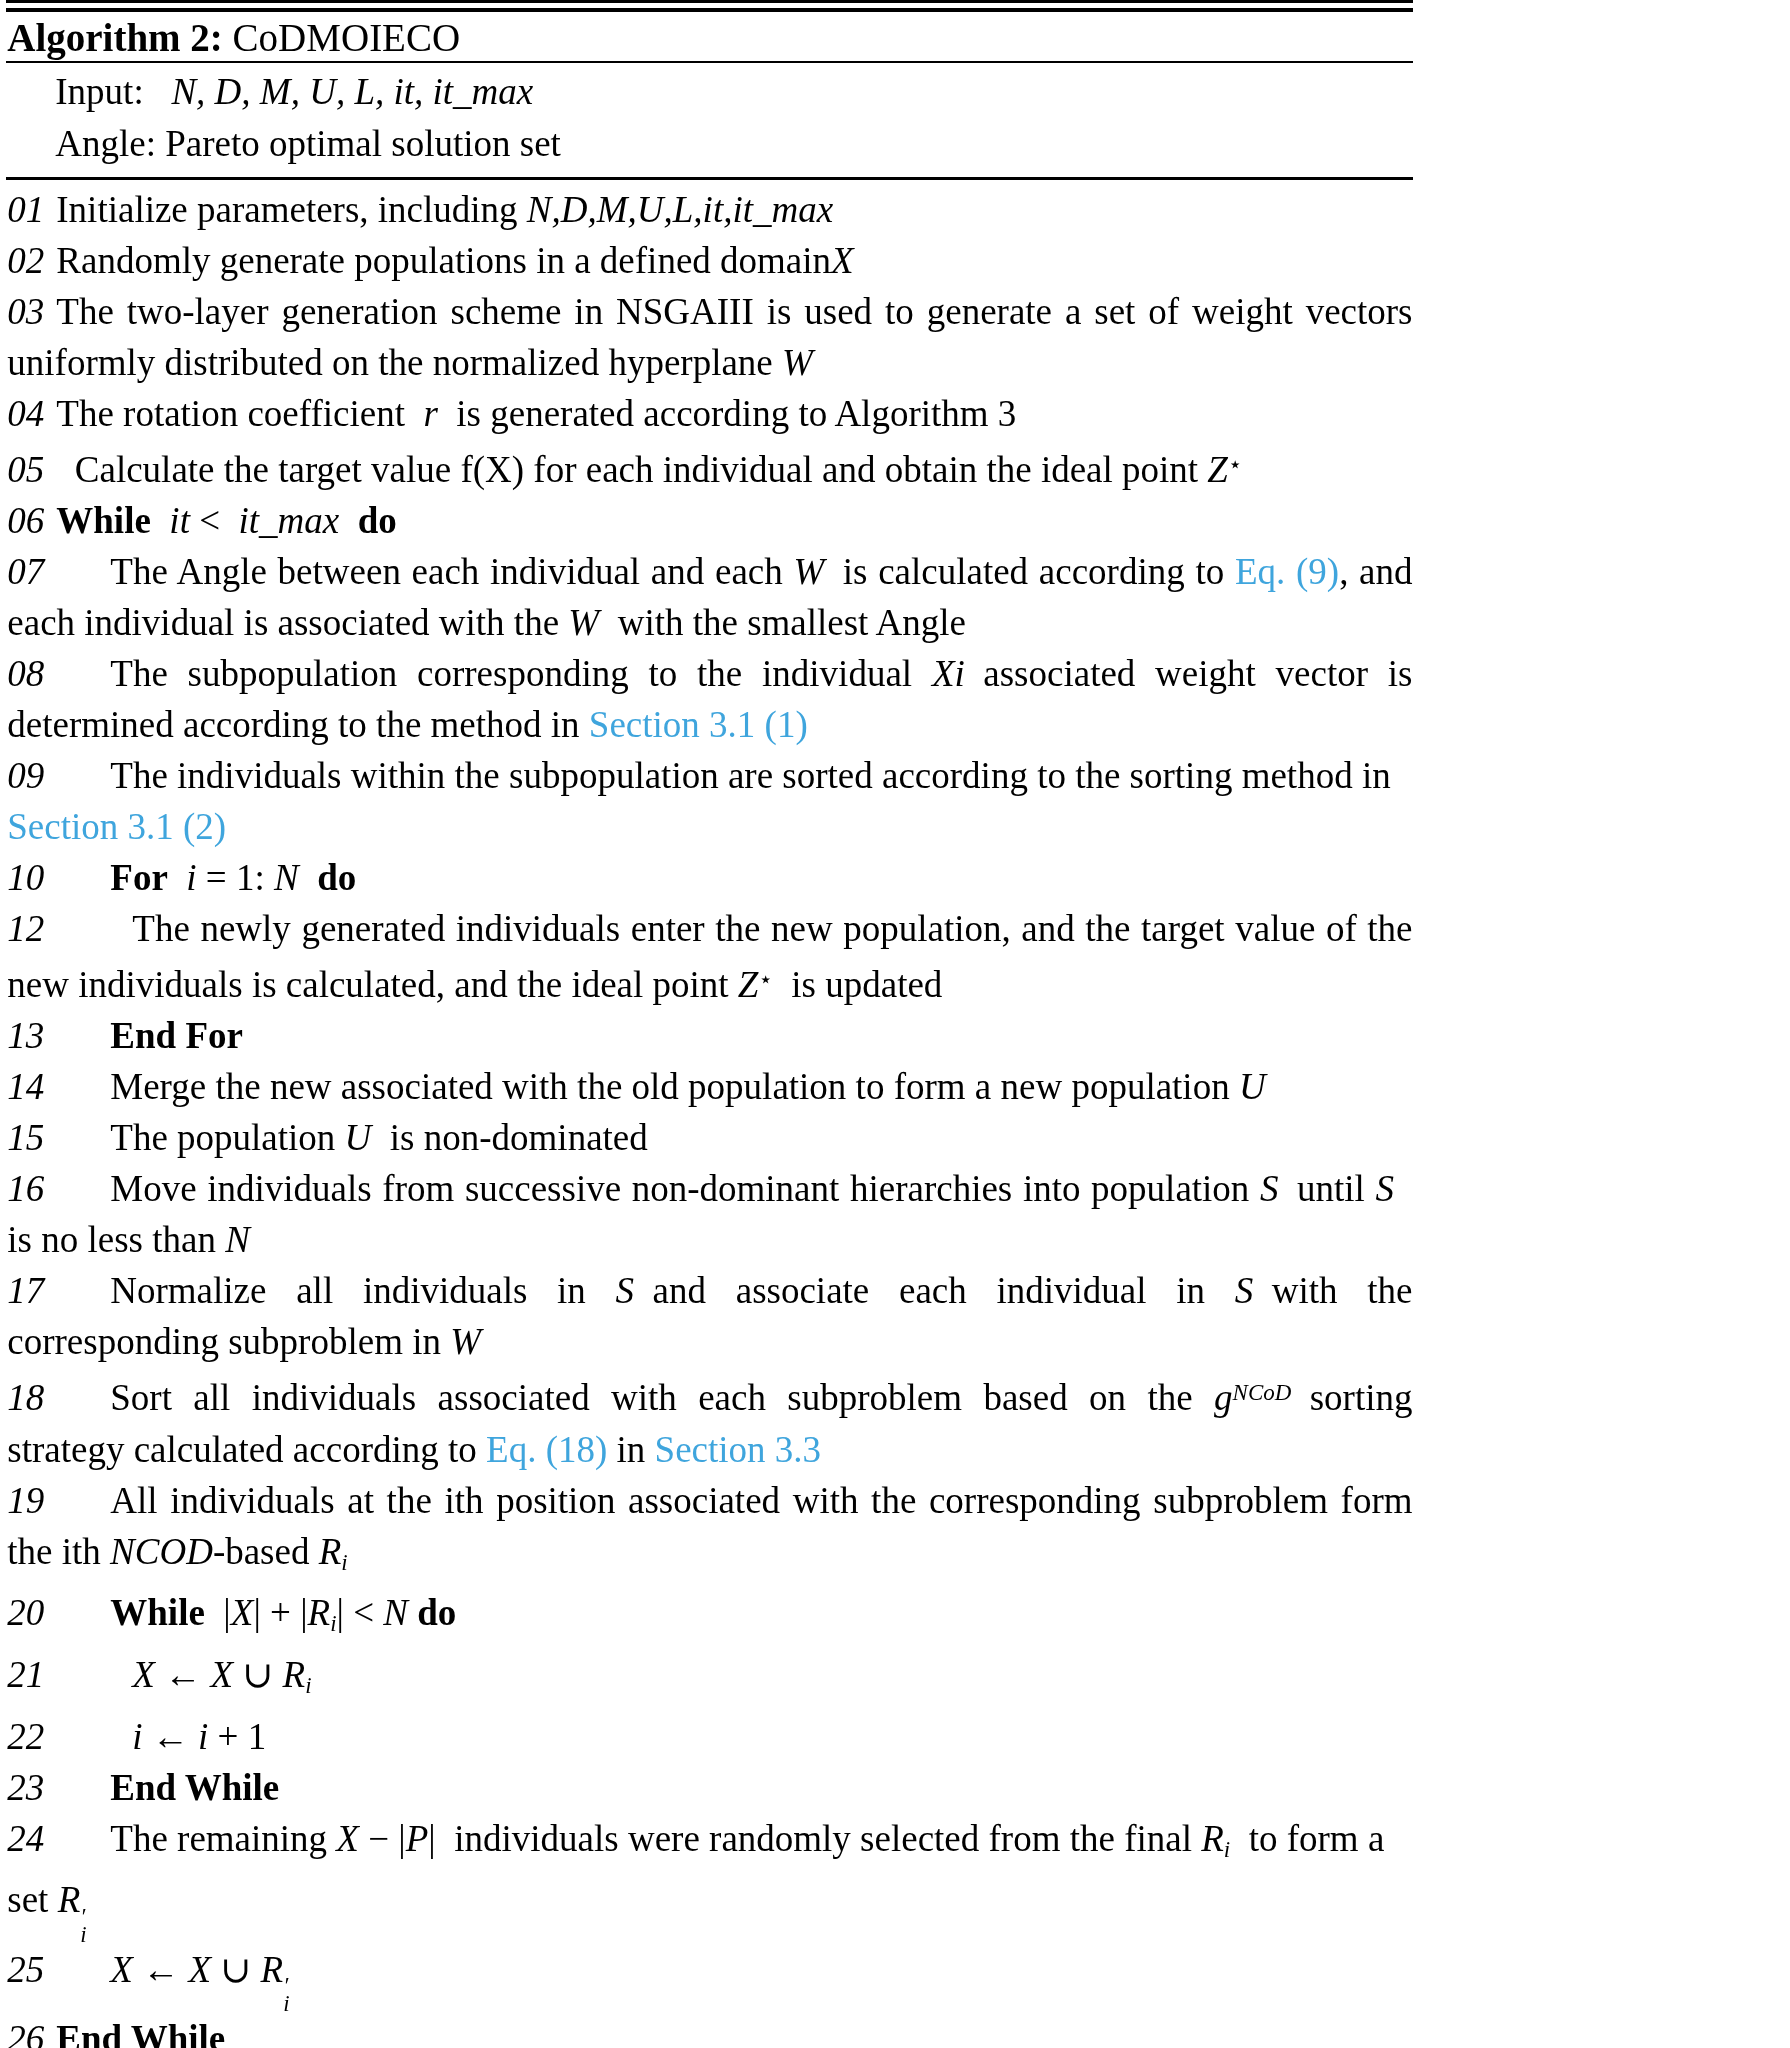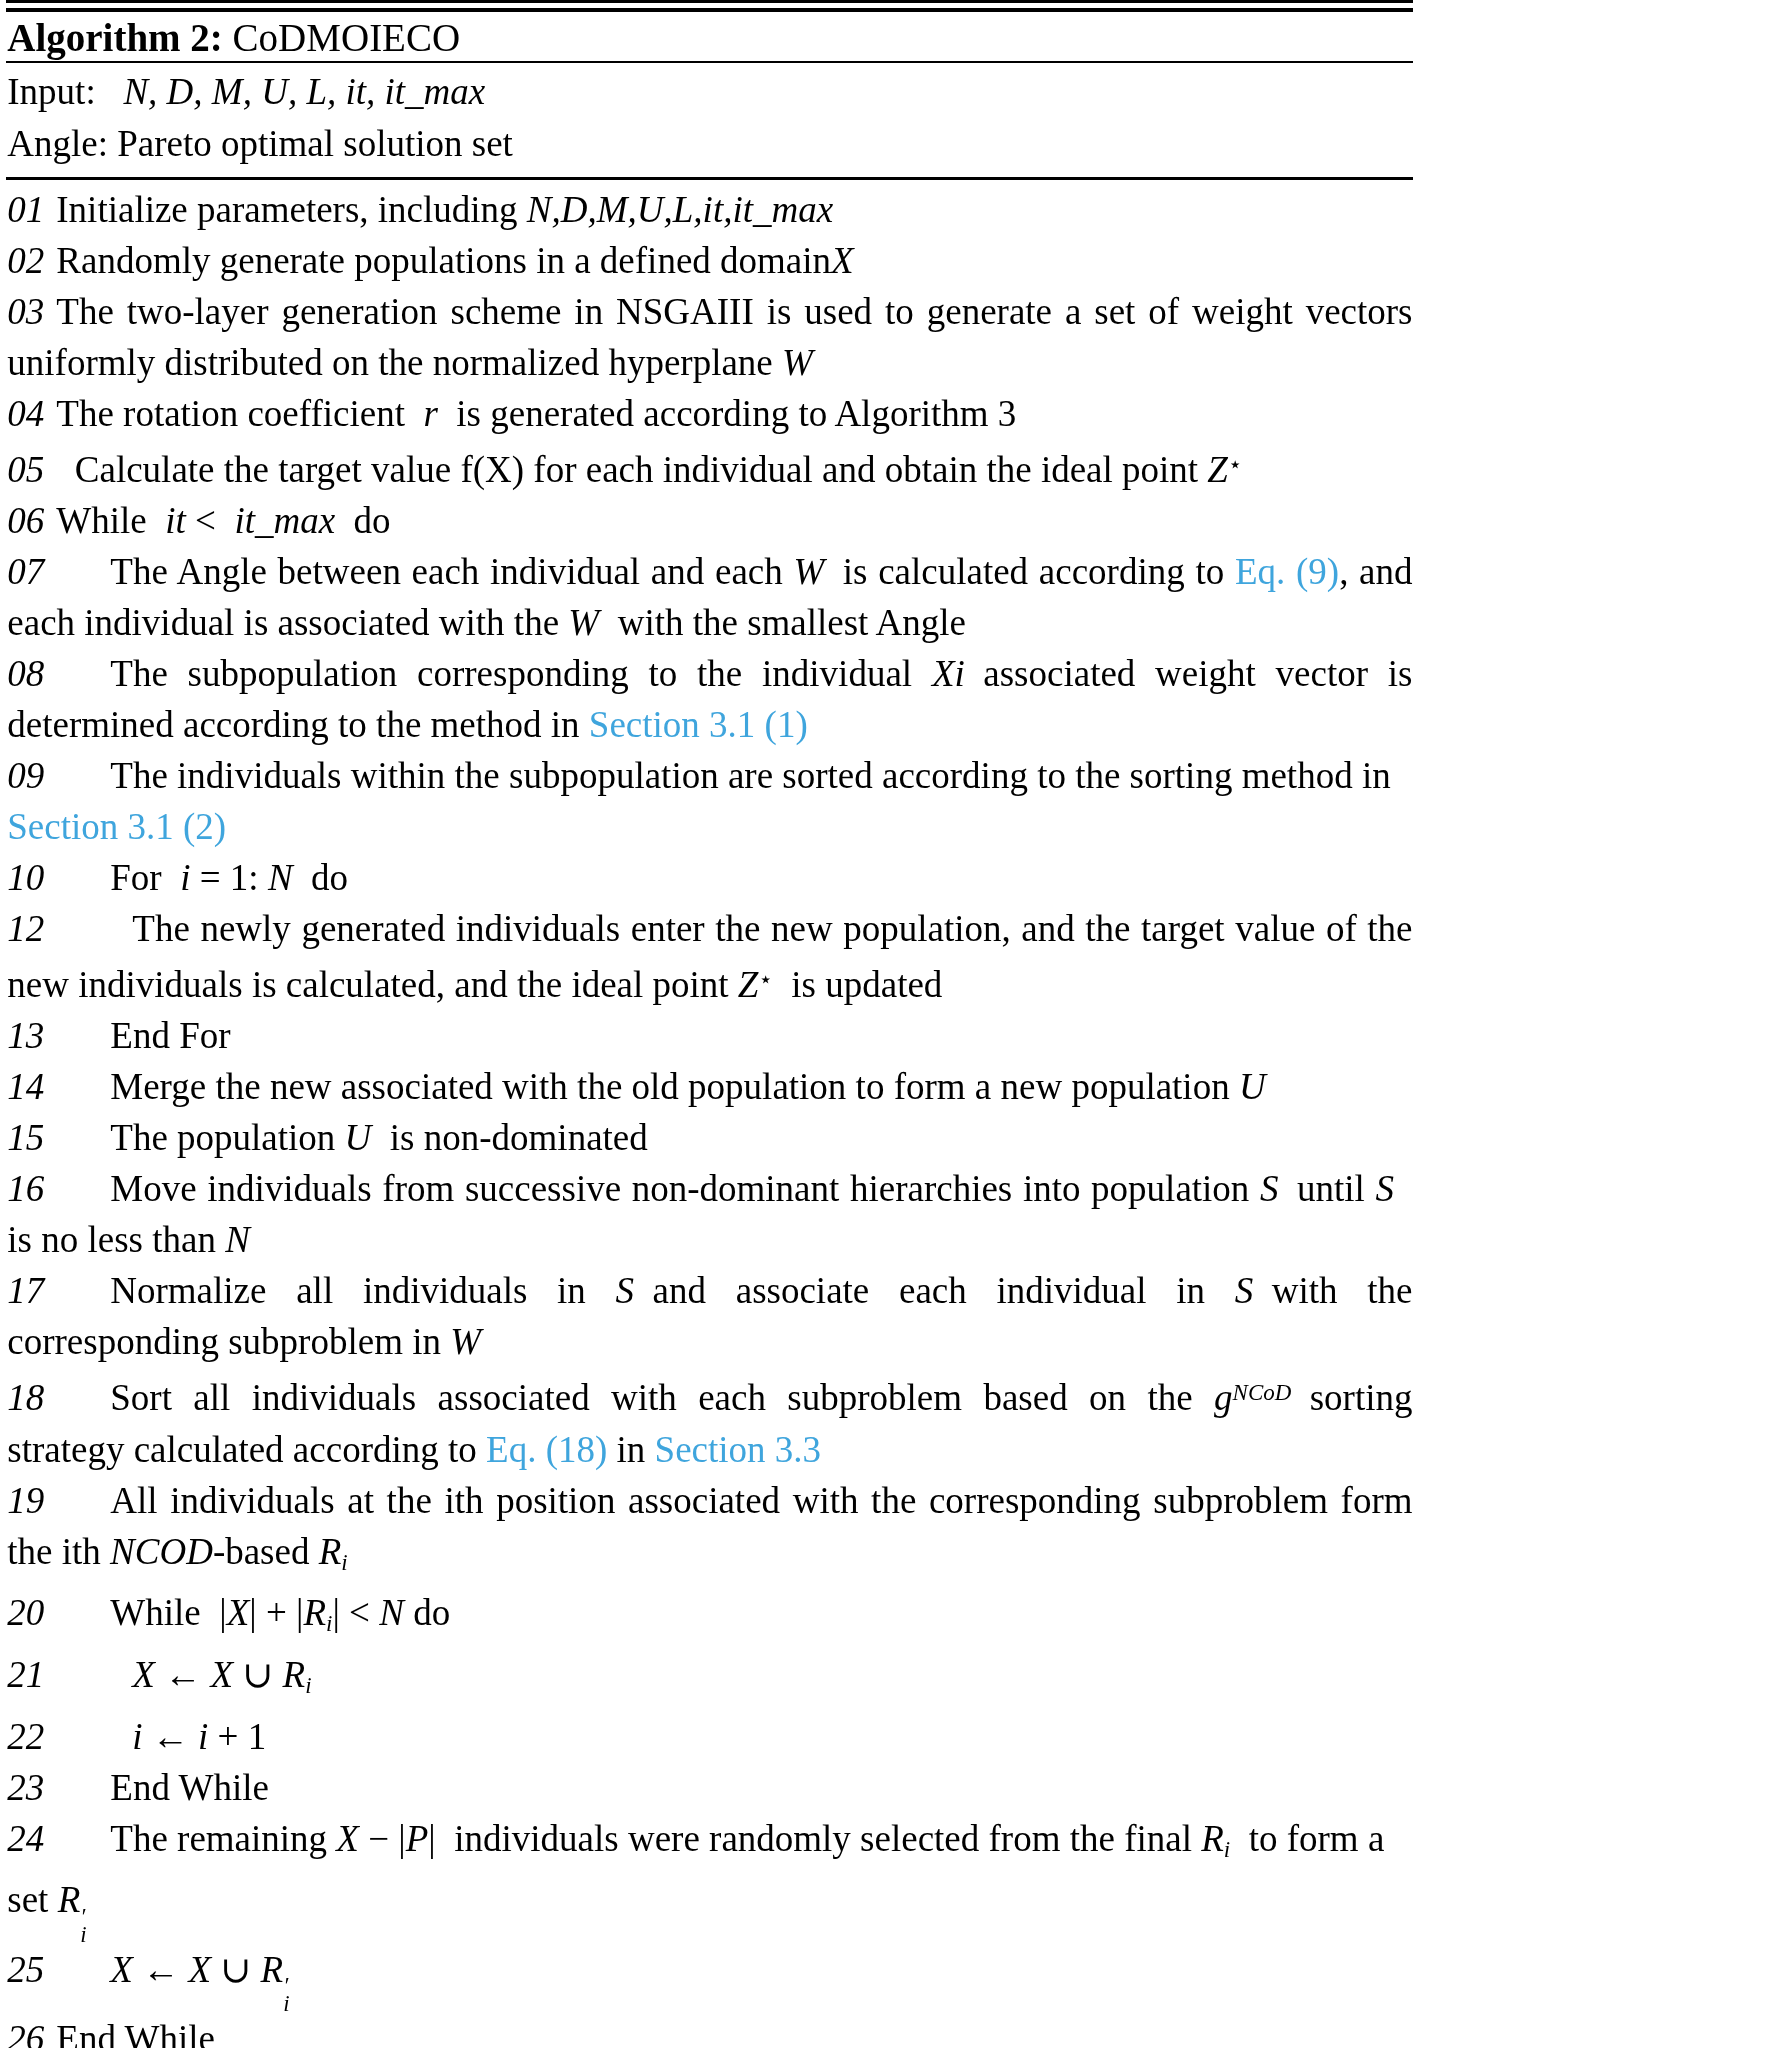--- a/index.html
+++ b/index.html
@@ -27,38 +27,38 @@
 
   .title-row {
     font-size: 39px;
     line-height: 44px;
     padding: 3.7px 0 1.8px 1.8px;
     white-space: nowrap;
   }
   .title-row .t-bold { font-weight: 700; }
 
   .io-block { padding: 2.7px 0 3.7px 1.8px; }
-  .io-row { font-size: 37px; line-height: 52px; }
+  .io-row { font-size: 37px; line-height: 52px; margin-left: 48px; }
 
   .steps {
     padding: 3.7px 0 7.3px 1.8px;
     font-size: 37px;
     line-height: 51px;
   }
   .step { text-align: left; }
   .step.jst { text-align: justify; text-align-last: left; }
 
   .ln { display: inline; font-style: italic; }
   .sp { display: inline-block; height: 0.9px; }
   .sp.i0 { width: 12px; }
   .sp.i1 { width: 66px; }
   .sp.i2 { width: 88px; }
 
   .seg-p  { }
-  .seg-b  { font-weight: 400; }
+  .seg-b  { font-weight: 700; }
   .seg-i  { font-style: italic; }
   .seg-link { color: var(--link); cursor: pointer; }
   .seg-sup  { font-size: 62%; vertical-align: 0.45em; }
   .seg-supi { font-size: 62%; vertical-align: 0.45em; font-style: italic; }
   .seg-subi { font-size: 62%; vertical-align: -0.25em; font-style: italic; }
   .seg-stack {
     display: inline-flex;
     flex-direction: column;
     align-items: flex-start;
     font-size: 62%;

